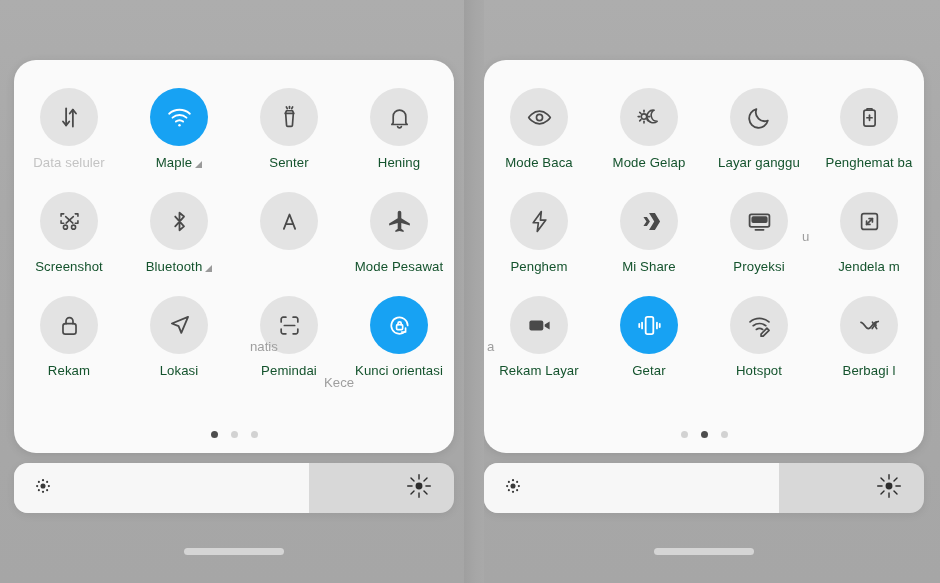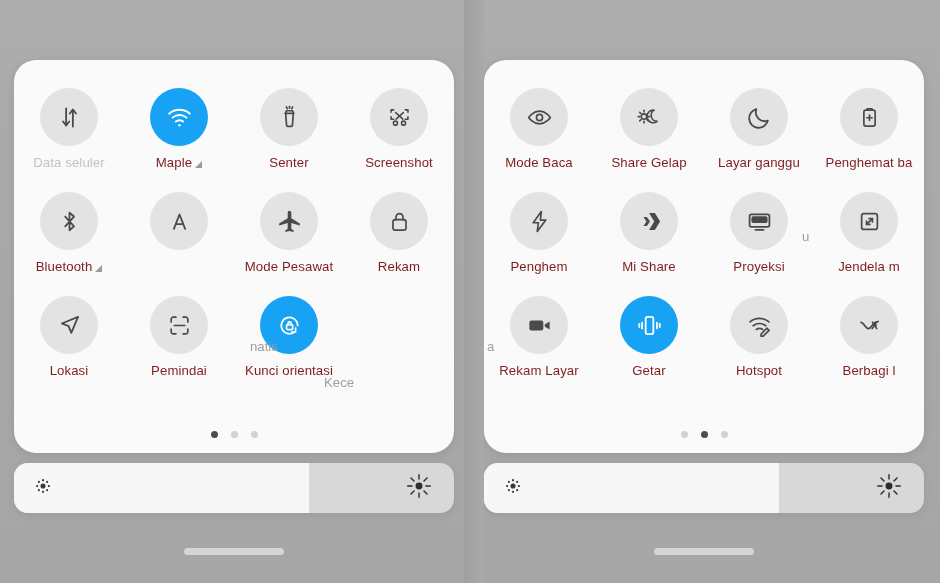--- a/index.html
+++ b/index.html
@@ -46,21 +46,21 @@
     border-radius: 50%;
     background: #e3e3e3;
     display: flex; align-items: center; justify-content: center;
     color: #4a4a4a;
   }
   .tile-circle.on { background: #17a2f3; color: #ffffff; }
   .tile-circle svg { display: block; }
   .tile-label {
     margin-top: 9px;
     font-size: 13.2px;
-    color: #7f1d1d;
+    color: #14532d;
     white-space: nowrap;
     letter-spacing: .1px;
   }
   .tile-label.dim { color: #c3c3c3; }
   .tile-label .wedge {
     display: inline-block;
     width: 0; height: 0;
     margin-left: 3px;
     border-left: 7px solid transparent;
     border-bottom: 7px solid #9a9a9a;
@@ -162,20 +162,29 @@
             <div class="tile-circle">
               <svg width="27" height="27" viewBox="0 0 24 24" stroke="currentColor" stroke-width="1.5" stroke-linecap="round" stroke-linejoin="round" fill="none">
                 <path d="M8.6 8.4h6.8l-.8 10.6a1 1 0 0 1-1 .9h-3.2a1 1 0 0 1-1-.9Z"></path>
                 <path d="M8.2 8.4 9.4 6h5.2l1.2 2.4"></path>
                 <path d="M10 4.2 9.2 2.6"></path>
                 <path d="M12 3.8V2.2"></path>
                 <path d="M14 4.2l.8-1.6"></path>
               </svg>
             </div>
             <div class="tile-label">Senter</div>
+          </div>
+          <div class="tile">
+            <div class="tile-circle">
+              <svg width="27" height="27" viewBox="0 0 24 24" stroke="currentColor" stroke-width="1.5" stroke-linecap="round" stroke-linejoin="round" fill="none">
+                <path d="M6.4 16.6V11a5.6 5.6 0 0 1 11.2 0v5.6l1.2 1.6H5.2Z"></path>
+                <path d="M10.3 20a1.8 1.8 0 0 0 3.4 0"></path>
+              </svg>
+            </div>
+            <div class="tile-label">Hening</div>
           </div>
           <div class="tile">
             <div class="tile-circle">
               <svg width="27" height="27" viewBox="0 0 24 24" stroke="currentColor" stroke-width="1.4" stroke-linecap="round" stroke-linejoin="round" fill="none">
                 <path d="M4.5 7.3V5.2h2.4"></path>
                 <path d="M19.5 7.3V5.2h-2.4"></path>
                 <path d="M4.5 11.4v2.1h2.4"></path>
                 <path d="M19.5 11.4v2.1h-2.4"></path>
                 <path d="M8.6 7.6 15 13.4"></path>
                 <path d="M15.4 7.6 9 13.4"></path>
@@ -314,21 +323,21 @@
                 <circle cx="7.1" cy="11.2" r="2.4"></circle>
                 <path d="M7.1 5.6v1.5"></path>
                 <path d="M7.1 15.3v1.5"></path>
                 <path d="M1.9 11.2h1.5"></path>
                 <path d="M10.8 11.2h1.4"></path>
                 <path d="M3.3 7.4l1.1 1.1"></path>
                 <path d="M9.8 13.9l1.1 1.1"></path>
                 <path d="M3.3 15l1.1-1.1"></path>
               </svg>
             </div>
-            <div class="tile-label">Share Gelap</div>
+            <div class="tile-label">Mode Gelap</div>
           </div>
           <div class="tile">
             <div class="tile-circle">
               <svg width="27" height="27" viewBox="0 0 24 24" stroke="currentColor" stroke-width="1.6" stroke-linecap="round" stroke-linejoin="round" fill="none">
                 <path d="M19.4 14.8A8 8 0 0 1 9.2 4.6a8.4 8.4 0 1 0 10.2 10.2Z"></path>
               </svg>
             </div>
             <div class="tile-label">Layar ganggu</div>
           </div>
           <div class="tile">

